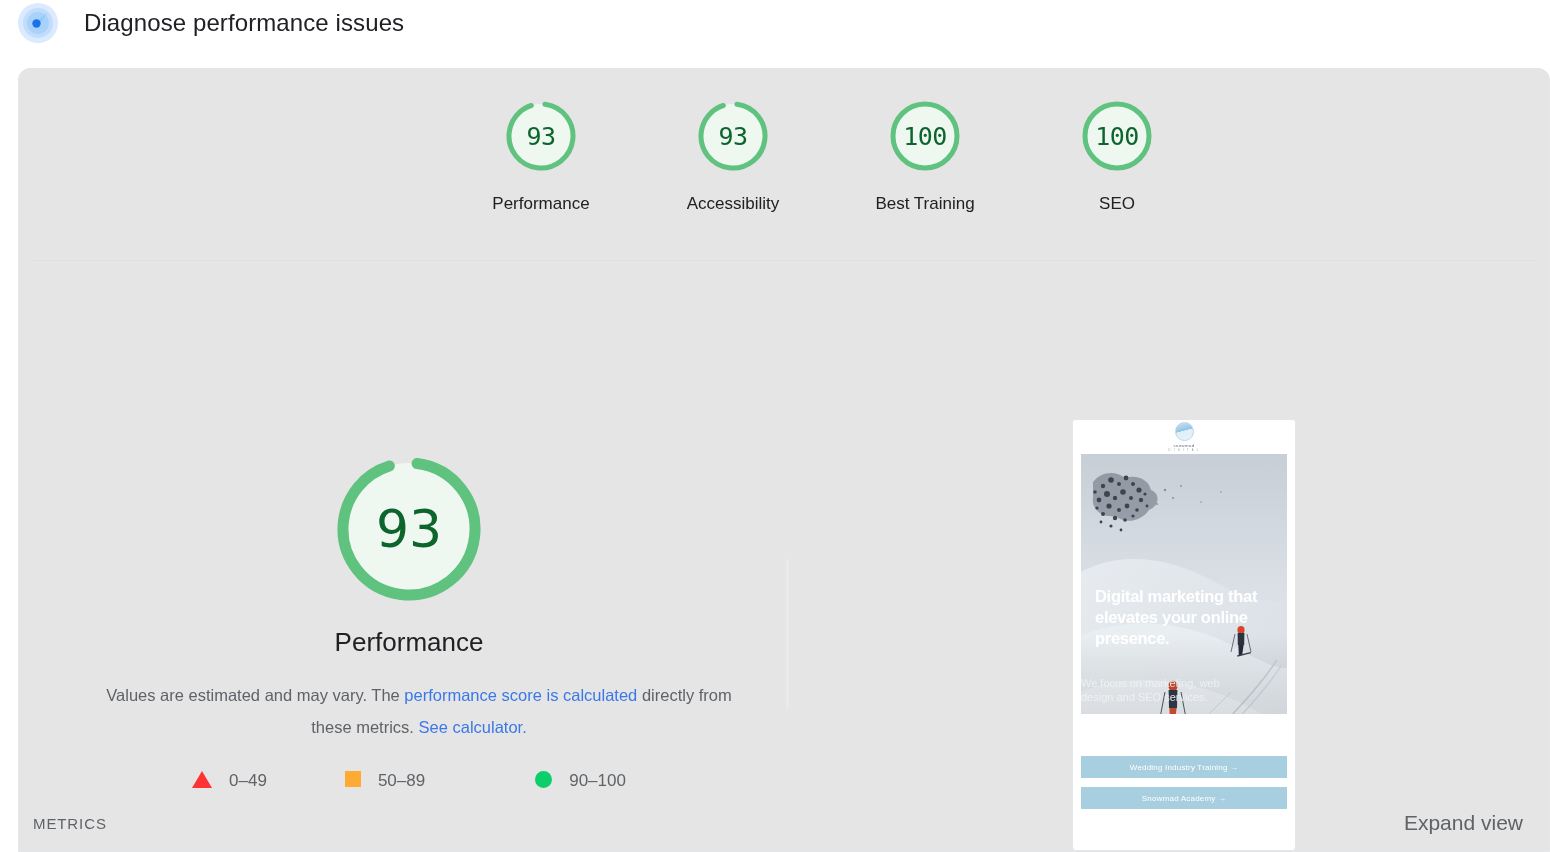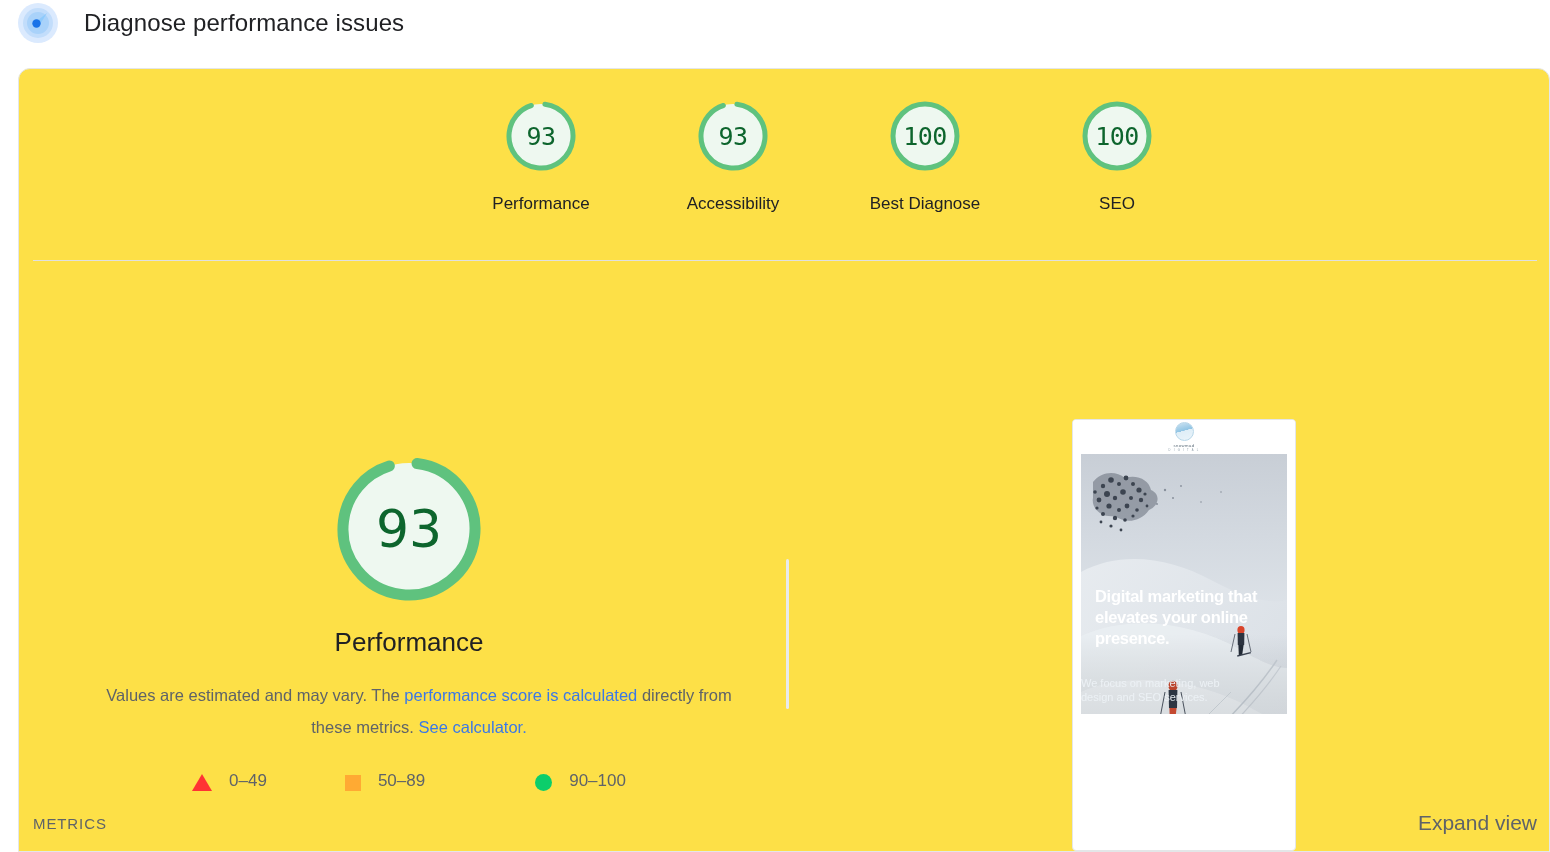--- a/index.html
+++ b/index.html
@@ -63,21 +63,21 @@
     white-space: nowrap;
   }
 
   
   .card {
     position: absolute;
     left: 18px;
     top: 68px;
     width: 1532px;
     height: 784px;
-    background: #fde047;
+    background: #e5e5e5;
     border: 1px solid #e4e6e8;
     border-top-left-radius: 12px;
     border-top-right-radius: 12px;
     box-sizing: border-box;
     overflow: hidden;
   }
 
   
   .gauges {
     position: absolute;
@@ -194,21 +194,21 @@
   }
 
   .legend {
     margin-top: 28px;
     display: flex;
     align-items: center;
     gap: 0px;
   }
   .legend-item {
     display: flex;
-    align-items: flex-end;
+    align-items: flex-start;
     margin-right: 78px;
   }
   .legend-item:last-child { margin-right: 0; margin-left: 32px; }
   .legend-item .lbl {
     margin-left: 17px;
     font-size: 17px;
     color: #5f6368;
     white-space: nowrap;
   }
   .sw-fail {
@@ -321,21 +321,21 @@
   
   .footer {
     position: absolute;
     left: 0;
     bottom: 0;
     width: 1532px;
     height: 56px;
     display: flex;
     align-items: center;
     justify-content: space-between;
-    padding: 0 14px 0 14px;
+    padding: 0 28px 0 14px;
     box-sizing: border-box;
   }
   .metrics-label {
     font-size: 15px;
     color: #5f6368;
     letter-spacing: 0.9px;
   }
   .expand-view {
     font-size: 21px;
     color: #5f6368;
@@ -386,21 +386,21 @@
       </div>
 
       <div class="gauge-item">
         <div class="gauge-sm">
           <svg width="74" height="74" viewBox="0 0 74 74">
             <circle cx="37" cy="37" r="32" fill="#eef8f0"></circle>
             <circle cx="37" cy="37" r="32" fill="none" stroke="#5fc27e" stroke-width="5"></circle>
           </svg>
           <div class="val">100</div>
         </div>
-        <div class="gauge-label">Best Diagnose</div>
+        <div class="gauge-label">Best Training</div>
       </div>
 
       <div class="gauge-item">
         <div class="gauge-sm">
           <svg width="74" height="74" viewBox="0 0 74 74">
             <circle cx="37" cy="37" r="32" fill="#eef8f0"></circle>
             <circle cx="37" cy="37" r="32" fill="none" stroke="#5fc27e" stroke-width="5"></circle>
           </svg>
           <div class="val">100</div>
         </div>
@@ -542,20 +542,24 @@
               <rect x="-9" y="21" width="19" height="1.8" fill="#3a4250" transform="rotate(-12)"></rect>
             </g>
 
             <rect x="0" y="180" width="206" height="146" fill="url(#shade)" opacity="0.38"></rect>
           </svg>
 
           <div class="hero-headline">Digital marketing that elevates your online presence.</div>
           <div class="hero-sub">We focus on marketing, web design and SEO services.</div>
         </div>
 
+        <div class="hero-btns">
+          <div class="hero-btn">Wedding Industry Training →</div>
+          <div class="hero-btn">Snowmad Academy →</div>
+        </div>
 
       </div>
 
     </div>
 
     <div class="footer">
       <div class="metrics-label">METRICS</div>
       <div class="expand-view">Expand view</div>
     </div>
 

